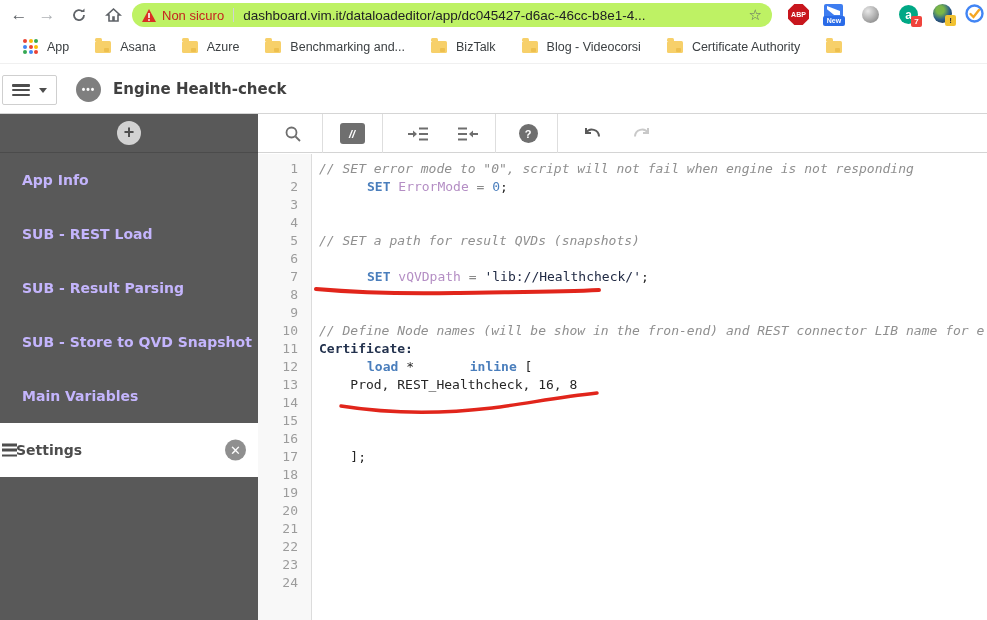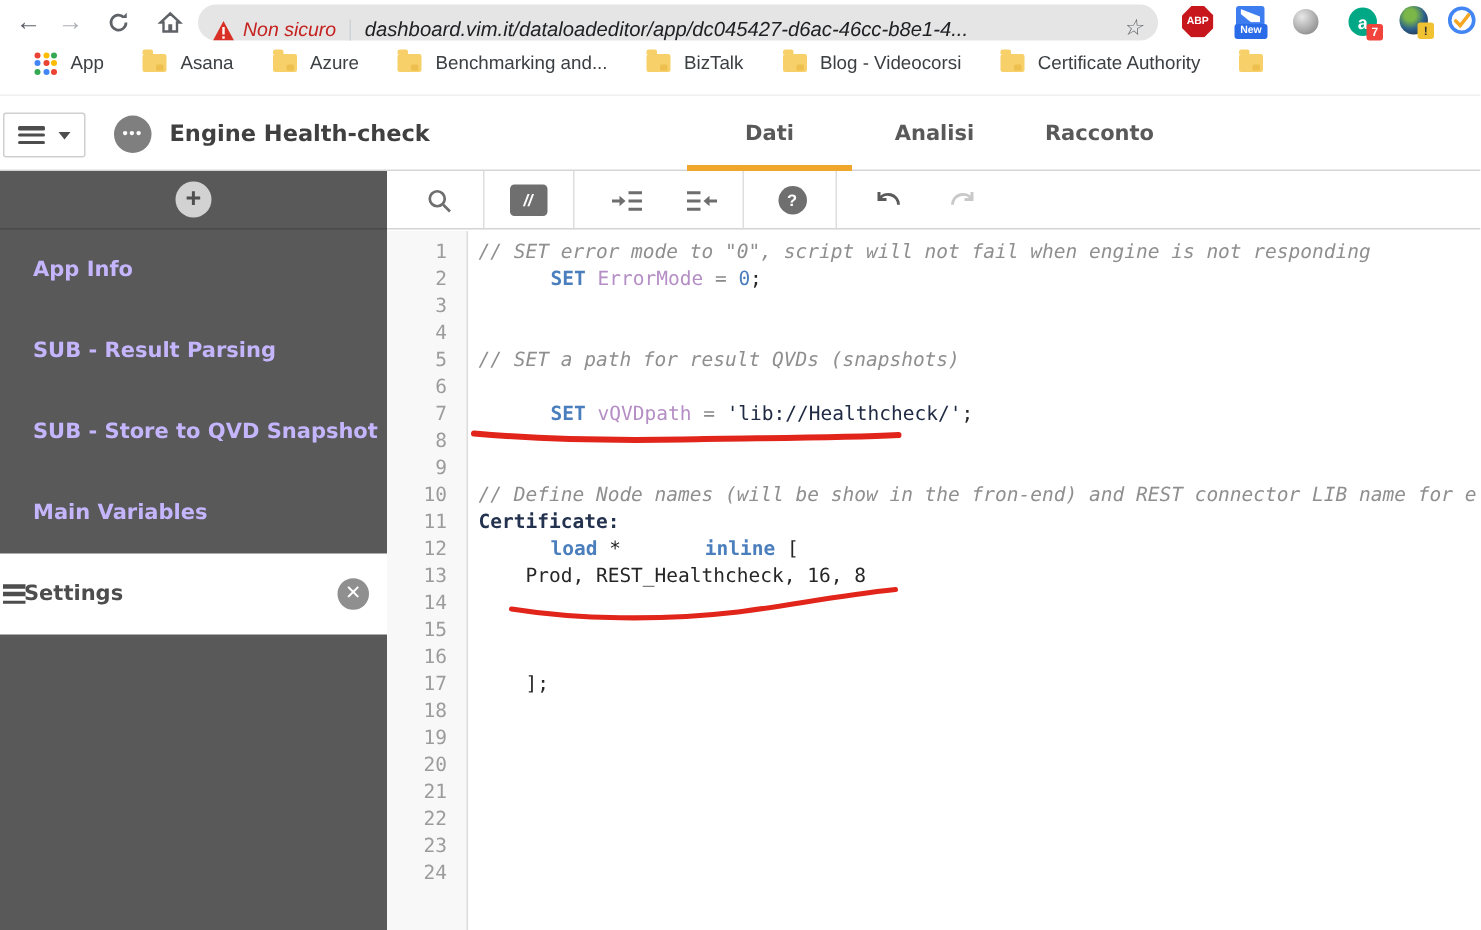--- a/index.html
+++ b/index.html
@@ -4,22 +4,22 @@
 <style>
   * { margin:0; padding:0; box-sizing:border-box; }
   html,body { width:987px; height:620px; overflow:hidden; background:#fff;
               font-family:"Liberation Sans", sans-serif; }
   #page { position:relative; width:987px; height:620px; background:#fff; }
 
   
   #browser-bar { position:absolute; top:0; left:0; width:987px; height:30px; background:#fff; }
   .navbtn { position:absolute; top:0; height:30px; display:flex; align-items:center; justify-content:center;
             width:30px; font-size:17px; color:#5f6368; cursor:pointer; }
-  #omnibox { position:absolute; left:132px; top:3px; width:640px; height:24px; background:#e5e5e5;
-             border-radius:12px; display:flex; align-items:flex-end; padding:0 10px;font-style:italic; }
+  #omnibox { position:absolute; left:132px; top:3px; width:640px; height:24px; background:#bef264;
+             border-radius:12px; display:flex; align-items:center; padding:0 10px; }
   #warn-tri { width:14px; height:13px; margin-right:6px; flex:0 0 auto; }
   #sec-label { color:#c5221f; font-size:13px; margin-right:9px; white-space:nowrap; }
   #omni-div { width:1px; height:14px; background:#d0d3d6; margin-right:9px; }
   #url-text { color:#202124; font-size:13.5px; white-space:nowrap; overflow:hidden; flex:1; }
   #star { color:#5f6368; font-size:15px; margin-left:6px; }
   .ext { position:absolute; top:4px; width:22px; height:22px; }
   .abp { left:788px; background:#c8161d; color:#fff; font-weight:bold; font-size:7px;
          display:flex; align-items:center; justify-content:center; width:21px; height:21px;
          clip-path:polygon(30% 0,70% 0,100% 30%,100% 70%,70% 100%,30% 100%,0 70%,0 30%); }
   .extnew { left:823px; width:22px; height:22px; }
@@ -35,21 +35,21 @@
   .badge-red { position:absolute; right:-4px; bottom:-3px; width:11px; height:11px; background:#f0443c; color:#fff;
                font-size:8px; font-weight:bold; text-align:center; line-height:11px; border-radius:2px; }
   .globe { left:933px; top:4px; width:19px; height:19px; border-radius:50%;
            background:radial-gradient(circle at 38% 32%, #7ab648 22%, #2b5e8c 55%, #222 100%); }
   .badge-yellow { position:absolute; right:-4px; bottom:-3px; width:11px; height:11px; background:#f1c232; color:#333;
                   font-size:8px; font-weight:bold; text-align:center; line-height:11px; border-radius:2px; }
   .extcheck { left:965px; top:4px; width:19px; height:19px; }
 
   
   #bookmarks { position:absolute; top:30px; left:0; width:987px; height:34px; background:#fff;
-               display:flex; align-items:flex-start; padding-left:10px; border-bottom:1px solid #f0f0f0;
+               display:flex; align-items:center; padding-left:10px; border-bottom:1px solid #f0f0f0;
                overflow:hidden; white-space:nowrap; }
   .bm { display:flex; align-items:center; gap:9px; padding:0 13px; height:24px; flex:0 0 auto;
         color:#3c4043; font-size:12.5px; cursor:pointer; }
   .appgrid { width:15px; height:15px; display:grid; grid-template-columns:repeat(3,1fr); gap:1.5px; }
   .appgrid i { border-radius:50%; }
   .folder { width:16px; height:12px; background:#f7d06a; border-radius:1.5px; position:relative; flex:0 0 auto; }
   .folder::before { content:""; position:absolute; top:-3px; left:0; width:7px; height:3px; background:#f7d06a;
                     border-radius:1.5px 1.5px 0 0; }
   .folder::after { content:""; position:absolute; bottom:1px; right:2px; width:5px; height:4px; background:#edbf4e; border-radius:1px; }
 
@@ -221,36 +221,34 @@
     <div id="menu-box">
       <span class="burger">
           <i></i>
           <i></i>
           <i></i>
         </span>
       <span class="caret"></span>
     </div>
     <div id="app-avatar">•••</div>
     <div id="app-title">Engine Health-check</div>
-    <div id="tabs">
-        <div class="tab active">Dati</div>
-        <div class="tab">Analisi</div>
-        <div class="tab">Racconto</div>
-      </div>
   </div>
 
   <div id="main">
 
     <aside id="sidebar">
       <div id="sidebar-top">
         <div id="add-btn">+</div>
       </div>
       <div id="sections">
           <div class="sec">
             <span>App Info</span>
+          </div>
+          <div class="sec">
+            <span>SUB - REST Load</span>
           </div>
           <div class="sec">
             <span>SUB - Result Parsing</span>
           </div>
           <div class="sec">
             <span>SUB - Store to QVD Snapshot</span>
           </div>
           <div class="sec">
             <span>Main Variables</span>
           </div>

